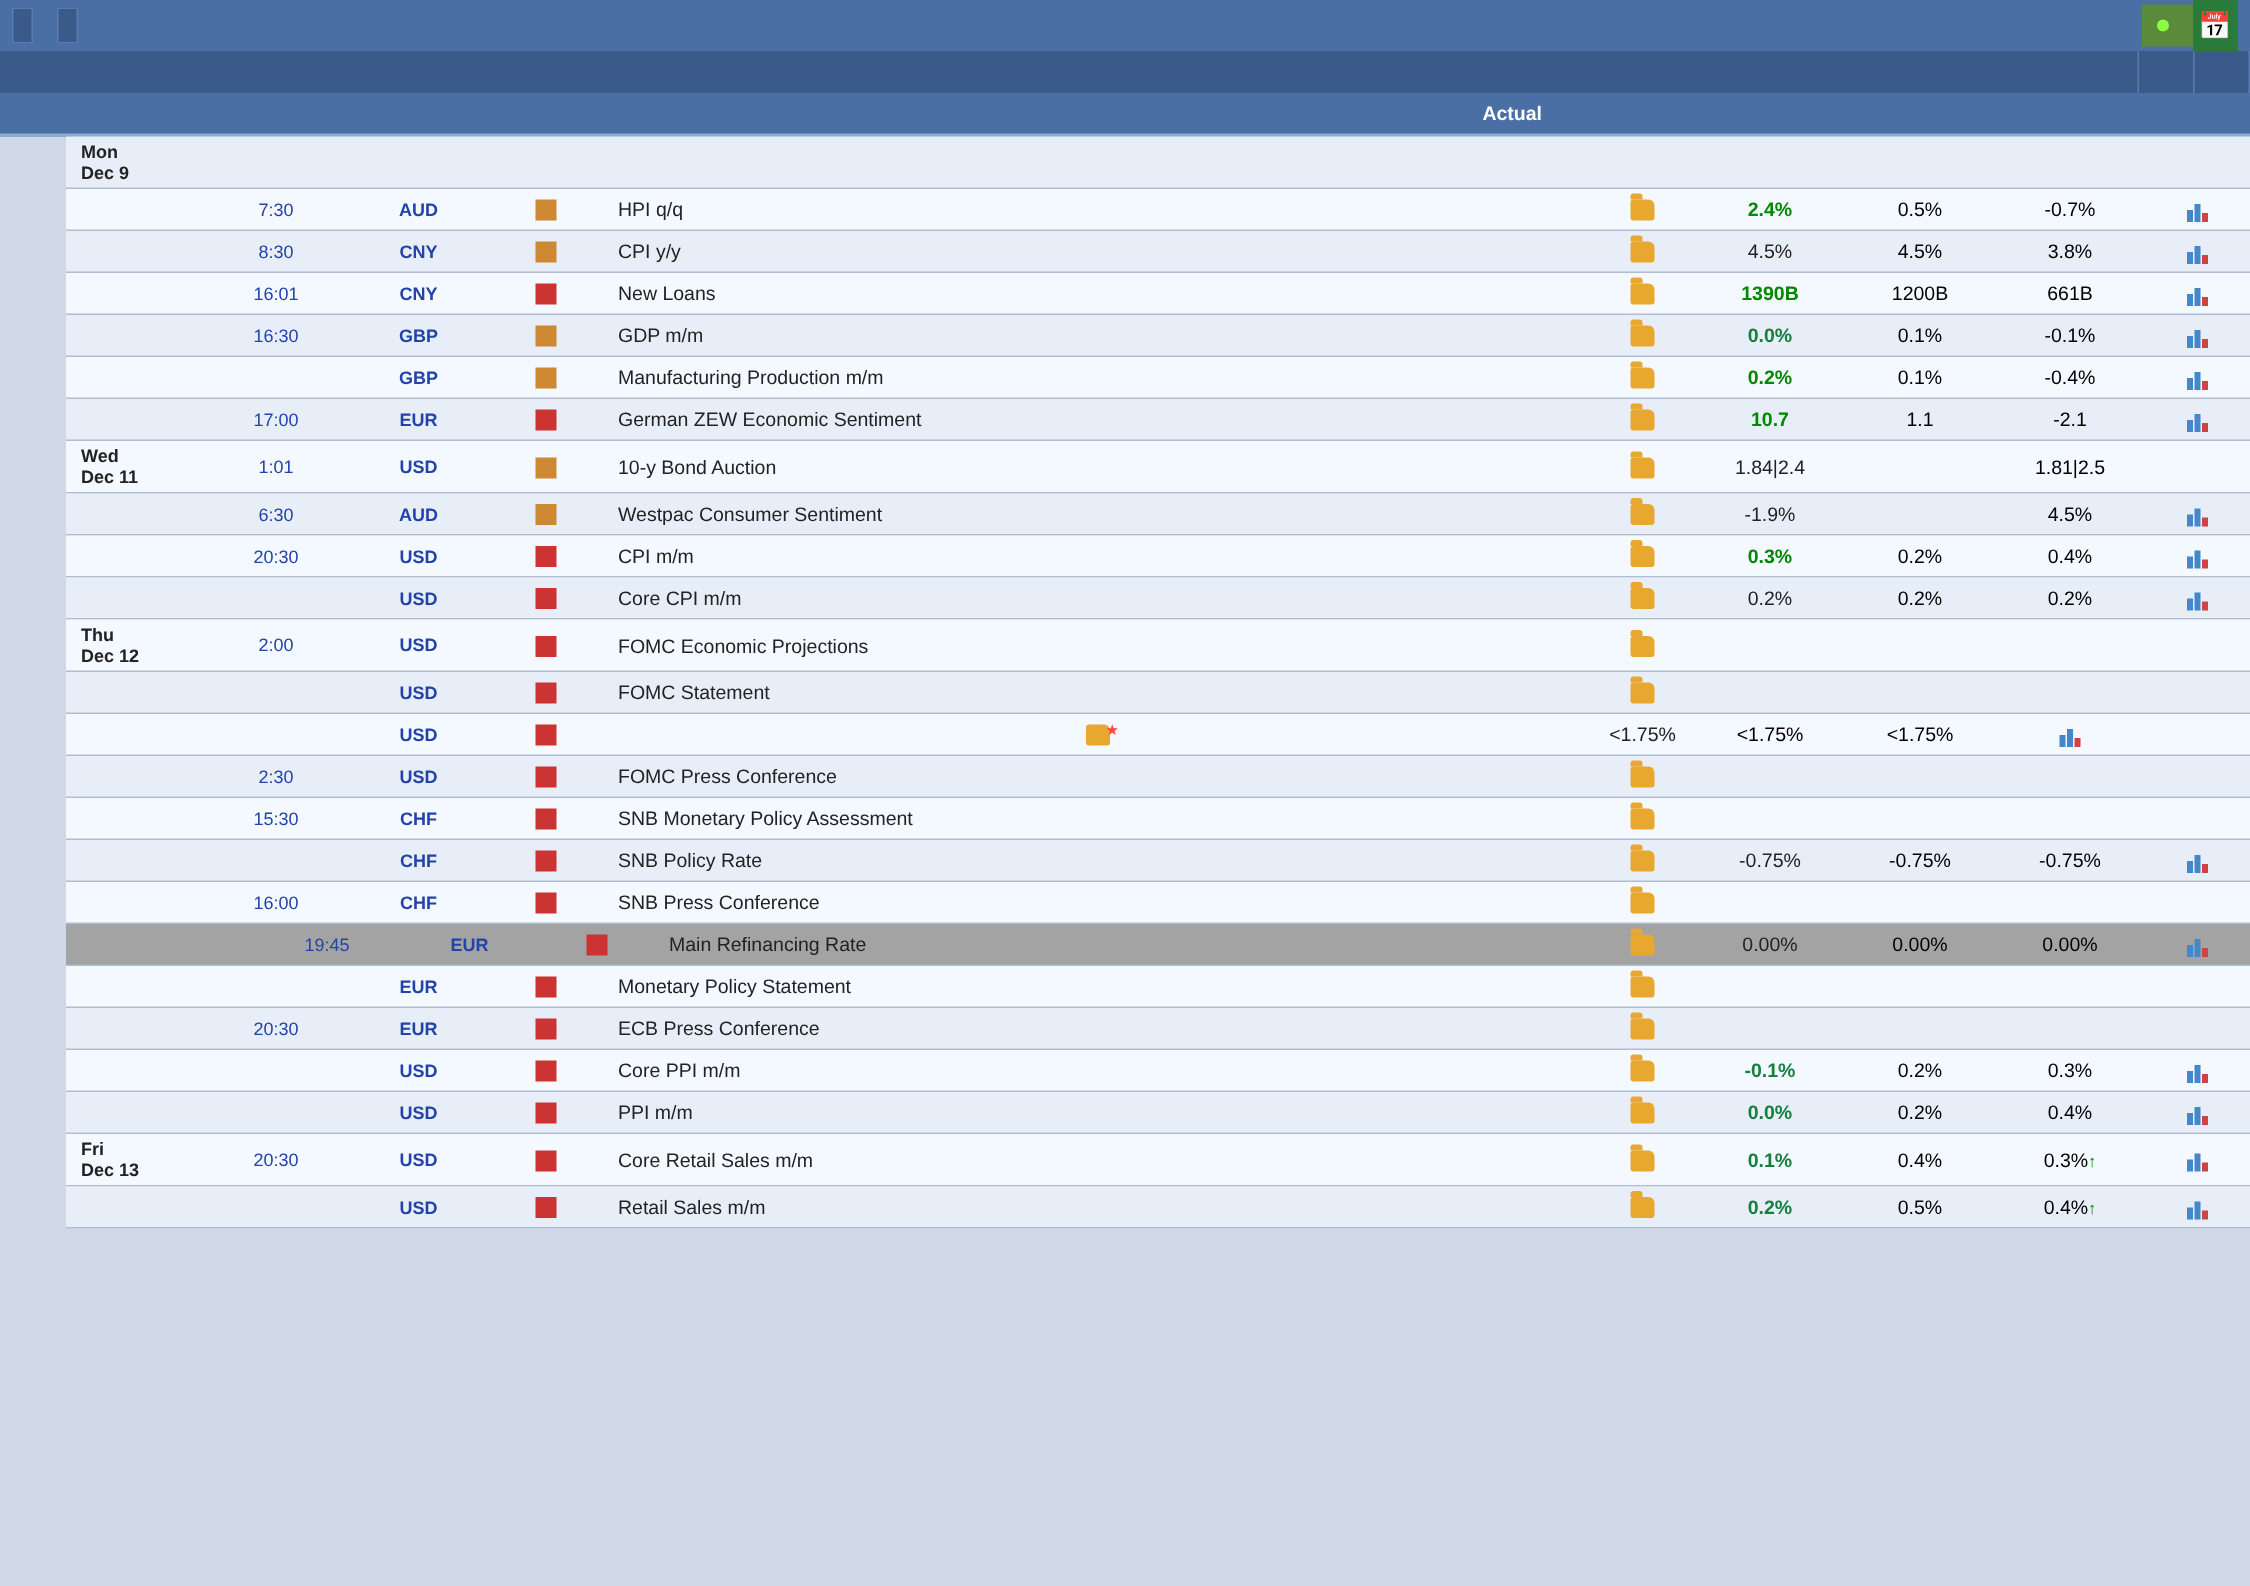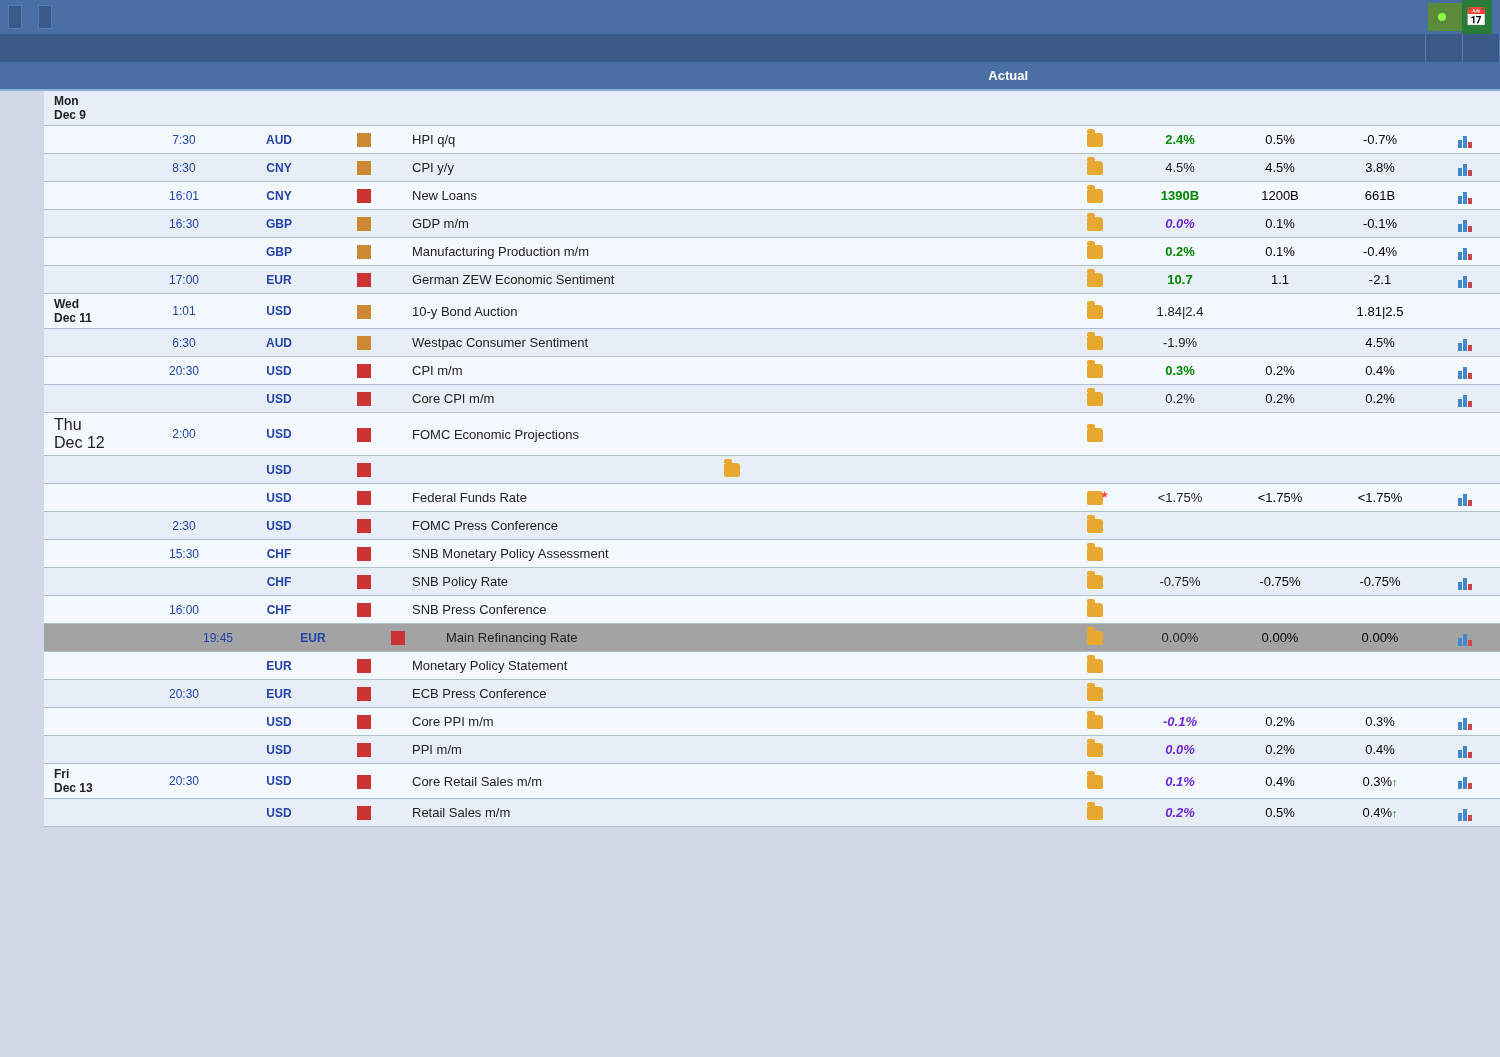--- a/index.html
+++ b/index.html
@@ -136,21 +136,21 @@
       color: #222;
       font-weight: bold;
       font-size: 12px;
       text-align: left;
       padding-left: 10px;
     }
     .cell.time-cell { color: #2244aa; font-size: 12px; }
     .cell.currency { font-weight: bold; color: #2244aa; font-size: 12px; text-align: center; }
     .cell.detail-cell { text-align: left; padding-left: 8px; color: #222; }
     .cell.actual-green { color: #008800; font-weight: bold; }
-    .cell.actual-red { color: #6d28d9; font-weight: bold; font-style: italic; }
+    .cell.actual-red { color: #15803d; font-weight: bold; }
     .cell.actual-normal { color: #222; }
     .impact-high {
       background: #cc3333;
       width: 14px; height: 14px;
       display: inline-block;
       vertical-align: middle;
     }
     .impact-med {
       background: #cc8833;
       width: 14px; height: 14px;
@@ -411,48 +411,48 @@
       <div class="cell actual-normal">0.2%</div>
       <div class="cell">0.2%</div>
       <div class="cell">0.2%</div>
       <div class="cell"><div class="bar-chart-icon">
           <span></span>
           <span></span>
           <span></span>
         </div></div>
     </div>
     <div class="data-row" style="background: rgb(244, 248, 255);">
-      <div class="cell date-cell" style="font-weight: normal; font-size: 16px;">Thu<br>Dec 12</div>
+      <div class="cell date-cell" style="font-weight: bold; font-size: 12px;">Thu<br>Dec 12</div>
       <div class="cell time-cell">2:00</div>
       <div class="cell currency">USD</div>
       <div class="cell"><div class="impact-high"></div></div>
       <div class="cell detail-cell">FOMC Economic Projections</div>
       <div class="cell"><div class="folder-icon"></div></div>
       <div class="cell actual-normal"></div>
       <div class="cell"></div>
       <div class="cell"></div>
       <div class="cell"></div>
     </div>
     <div class="data-row" style="background: rgb(232, 238, 248);">
       <div class="cell date-cell"></div>
       <div class="cell time-cell"></div>
       <div class="cell currency">USD</div>
       <div class="cell"><div class="impact-high"></div></div>
-      <div class="cell"><div class="folder-icon"></div></div>
-      <div class="cell actual-normal"></div>
-      <div class="cell"></div>
-      <div class="cell"></div>
-      <div class="cell"></div>
-    </div>
-    <div class="data-row" style="background: rgb(244, 248, 255);">
-      <div class="cell date-cell"></div>
-      <div class="cell time-cell"></div>
-      <div class="cell currency">USD</div>
-      <div class="cell"><div class="impact-high"></div></div>
-      <div class="cell detail-cell">Federal Funds Rate</div>
+      <div class="cell detail-cell">FOMC Statement</div>
+      <div class="cell"><div class="folder-icon"></div></div>
+      <div class="cell actual-normal"></div>
+      <div class="cell"></div>
+      <div class="cell"></div>
+      <div class="cell"></div>
+    </div>
+    <div class="data-row" style="background: rgb(244, 248, 255);">
+      <div class="cell date-cell"></div>
+      <div class="cell time-cell"></div>
+      <div class="cell currency">USD</div>
+      <div class="cell"><div class="impact-high"></div></div>
       <div class="cell"><div class="star-folder"></div></div>
       <div class="cell actual-normal">&lt;1.75%</div>
       <div class="cell">&lt;1.75%</div>
       <div class="cell">&lt;1.75%</div>
       <div class="cell"><div class="bar-chart-icon">
           <span></span>
           <span></span>
           <span></span>
         </div></div>
     </div>

